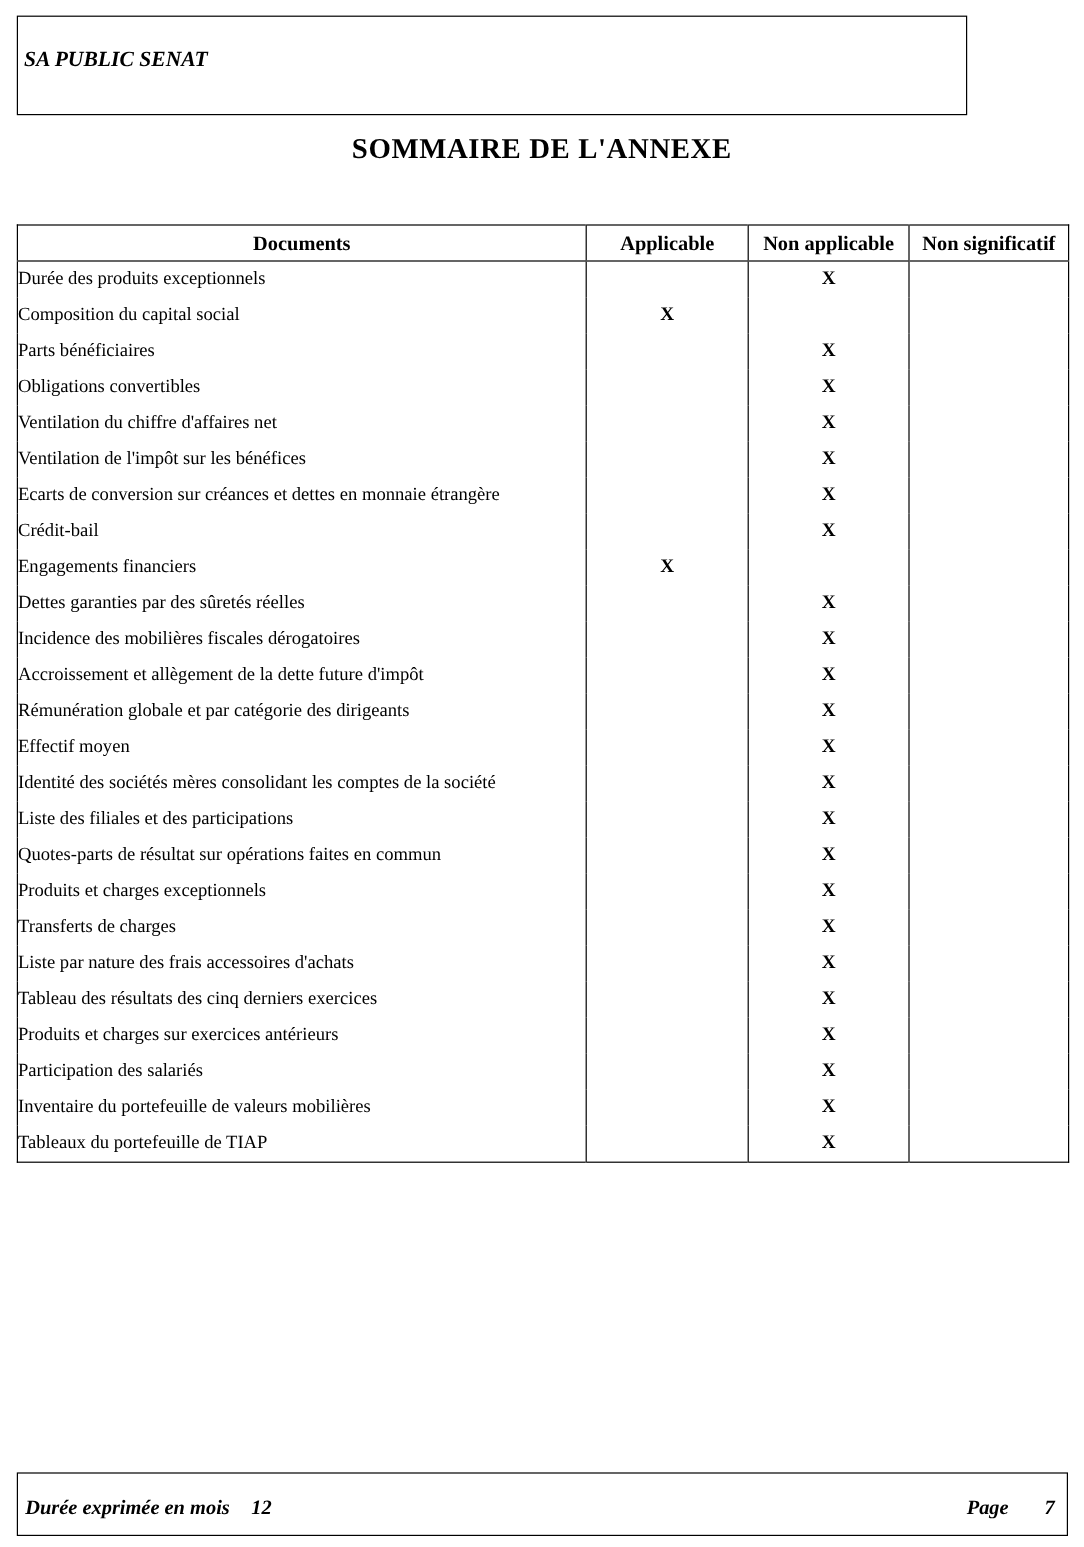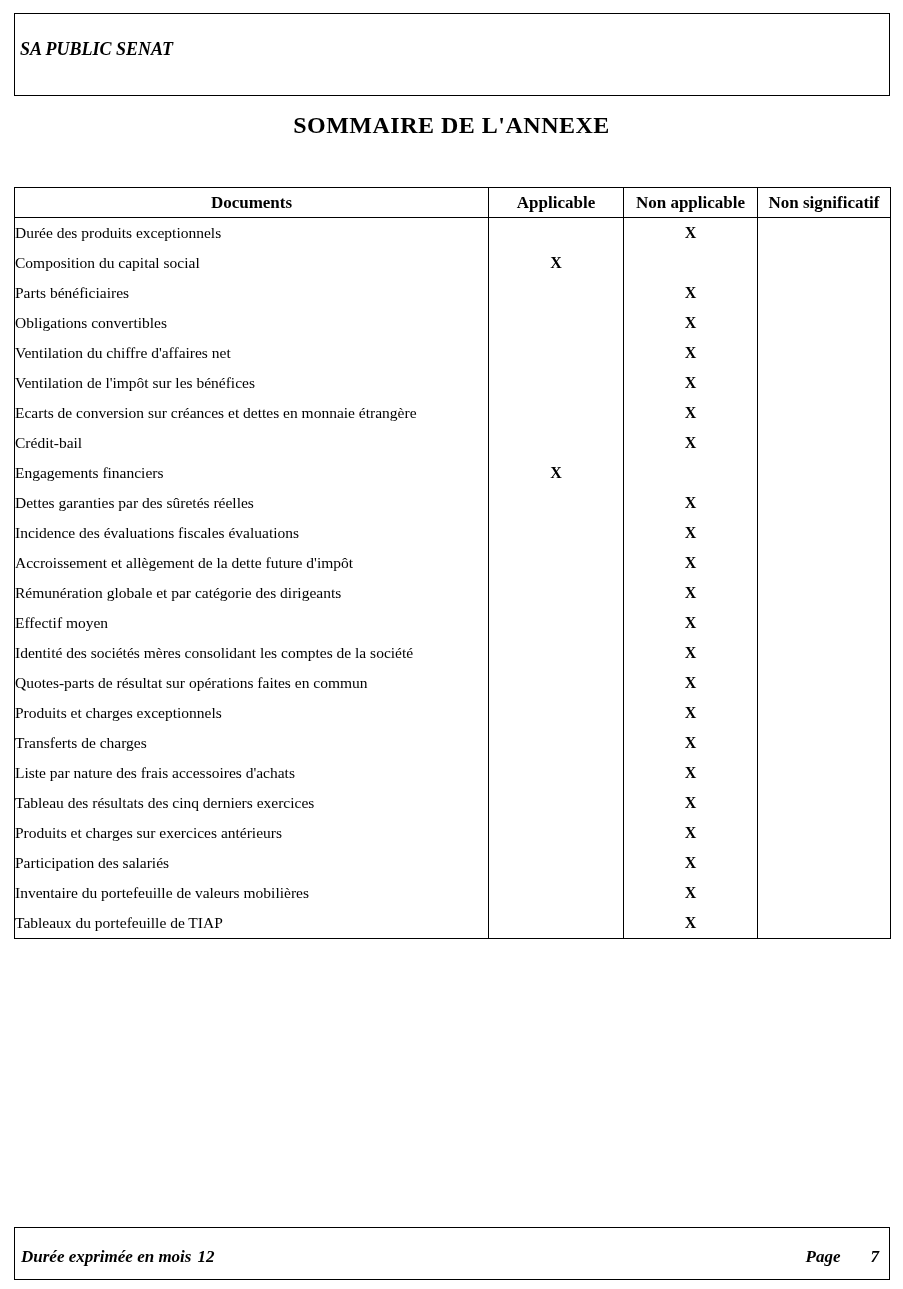--- a/index.html
+++ b/index.html
@@ -5,21 +5,21 @@
   html, body { margin:0; padding:0; background:#ffffff; }
   body {
     width:903px; height:1289px; position:relative;
     font-family:"Liberation Serif", serif; color:#000;
   }
   .box {
     position:absolute; border:1px solid #000; box-sizing:border-box;
     background:#fff;
   }
   .header-box {
-    left:14px; top:13px; width:876px; height:83px;
+    left:14px; top:13px; width:792px; height:83px;
     display:flex; justify-content:space-between; align-items:center;
     padding:0 5px 10px 5px;
   }
   .company-name {
     font-weight:bold; font-style:italic; font-size:18px;
   }
   .exercise {
     font-weight:bold; font-style:italic; font-size:16.5px; white-space:nowrap;
   }
   .exercise .gap { display:inline-block; width:10px; }
@@ -41,21 +41,21 @@
   table.doc-table th + th, table.doc-table td + td { border-left:1px solid #000; }
   table.doc-table td { height:30px; padding:0; vertical-align:middle; }
   td.doc-cell { font-size:15.5px; padding-left:6px; }
   td.mark-cell { text-align:center; font-weight:bold; font-size:16px; }
   .footer-box {
     left:14px; top:1227px; width:876px; height:53px;
     display:flex; justify-content:space-between; align-items:center;
     padding:6px 10px 0 6px;
     font-weight:bold; font-style:italic; font-size:17px;
   }
-  .footer-left .value { display:inline-block; margin-left:6px; }
+  .footer-left .value { display:inline-block; margin-left:18px; }
   .footer-right .value { display:inline-block; margin-left:30px; }
 </style>
 </head>
 <body>
 
 <div class="box header-box">
   <span class="company-name">SA PUBLIC SENAT</span>
 </div>
 
 <div class="page-title">SOMMAIRE DE L'ANNEXE</div>
@@ -131,21 +131,21 @@
     <td class="mark-cell"></td>
     <td class="mark-cell"></td>
   </tr>
         <tr>
     <td class="doc-cell">Dettes garanties par des sûretés réelles</td>
     <td class="mark-cell"></td>
     <td class="mark-cell">X</td>
     <td class="mark-cell"></td>
   </tr>
         <tr>
-    <td class="doc-cell">Incidence des évaluations fiscales évaluations</td>
+    <td class="doc-cell">Incidence des mobilières fiscales dérogatoires</td>
     <td class="mark-cell"></td>
     <td class="mark-cell">X</td>
     <td class="mark-cell"></td>
   </tr>
         <tr>
     <td class="doc-cell">Accroissement et allègement de la dette future d'impôt</td>
     <td class="mark-cell"></td>
     <td class="mark-cell">X</td>
     <td class="mark-cell"></td>
   </tr>
@@ -156,20 +156,26 @@
     <td class="mark-cell"></td>
   </tr>
         <tr>
     <td class="doc-cell">Effectif moyen</td>
     <td class="mark-cell"></td>
     <td class="mark-cell">X</td>
     <td class="mark-cell"></td>
   </tr>
         <tr>
     <td class="doc-cell">Identité des sociétés mères consolidant les comptes de la société</td>
+    <td class="mark-cell"></td>
+    <td class="mark-cell">X</td>
+    <td class="mark-cell"></td>
+  </tr>
+        <tr>
+    <td class="doc-cell">Liste des filiales et des participations</td>
     <td class="mark-cell"></td>
     <td class="mark-cell">X</td>
     <td class="mark-cell"></td>
   </tr>
         <tr>
     <td class="doc-cell">Quotes-parts de résultat sur opérations faites en commun</td>
     <td class="mark-cell"></td>
     <td class="mark-cell">X</td>
     <td class="mark-cell"></td>
   </tr>

